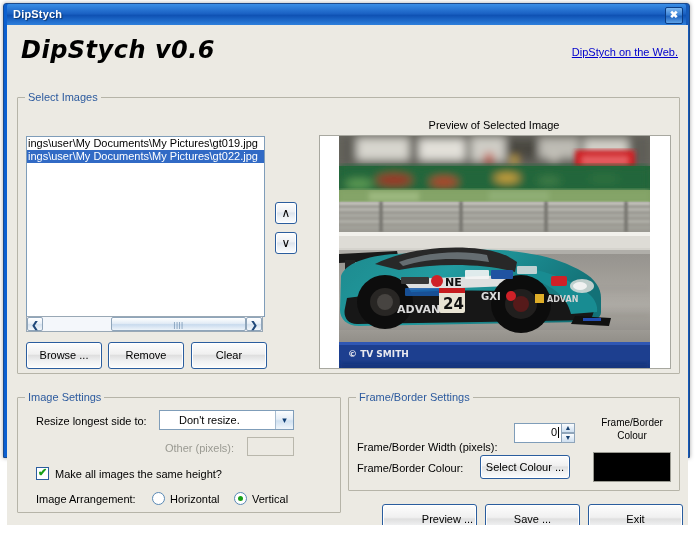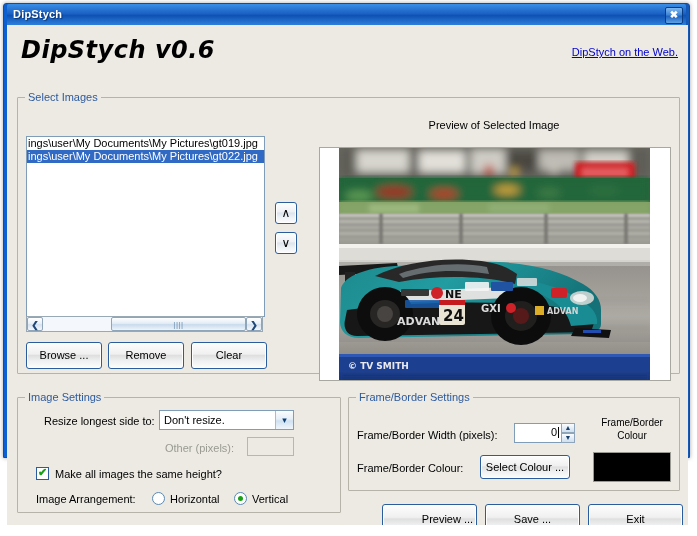--- a/index.html
+++ b/index.html
@@ -212,21 +212,20 @@
     cursor: pointer;
     box-shadow: inset 0 0 0 1px #ffffff;
   }
 
   
   .preview-frame {
     position: absolute;
     background: #ffffff;
     border: 1px solid #a8a8a0;
     overflow: hidden;
-    margin-top: 12px;
   }
   .preview-photo {
     position: absolute;
     left: 19px;
     top: 0px;
     width: 311px;
     height: 240px;
     overflow: hidden;
   }
 
@@ -241,21 +240,21 @@
   .combo {
     position: absolute;
     box-sizing: border-box;
     border: 1px solid #7f9db9;
     background: #ffffff;
     display: flex;
     align-items: center;
   }
   .combo-text {
     flex: 1 1 auto;
-    padding-left: 4px;
+    padding-left: 19px;
     font-size: 11px;
   }
   .combo-arrow {
     flex: 0 0 17px;
     height: 100%;
     margin: 0;
     background: linear-gradient(to bottom, #fbfdfe 0%, #e6eef7 45%, #cfe0f0 55%, #f0f6fb 100%);
     border-left: 1px solid #a7bcd0;
     color: #0d3c73;
     font-size: 9px;
@@ -566,21 +565,21 @@
 
           <text x="9" y="221" font-family="DejaVu Sans, sans-serif" font-size="9" font-weight="bold" fill="#e9e9ef">© TV SMITH</text>
         </svg>
       </div>
     </div>
 
     <div class="group" style="left:10px; top:372px; width:322px; height:114px;">
       <div class="group-label">Image Settings</div>
     </div>
 
-    <div class="field-label" style="left:37px; top:390px;text-align:right;">Resize longest side to:</div>
+    <div class="field-label" style="left:29px; top:390px;text-align:right;">Resize longest side to:</div>
 
     <div class="combo" style="left:152px; top:385px; width:135px; height:20px;">
       <div class="combo-text">Don't resize.</div>
       <div class="combo-arrow">▾</div>
     </div>
 
     <div class="field-label disabled" style="left:158px; top:417px;">Other (pixels):</div>
     <div class="textbox disabled" style="left:240px; top:412px; width:47px; height:19px;"></div>
 
     <div class="chk-wrap" style="left:29px; top:442px;">
@@ -597,21 +596,21 @@
 
     <div class="radio-wrap" style="left:227px; top:467px;">
       <span class="radio-dot on"></span>
       <span>Vertical</span>
     </div>
 
     <div class="group" style="left:341px; top:372px; width:330px; height:92px;">
       <div class="group-label">Frame/Border Settings</div>
     </div>
 
-    <div class="field-label" style="left:350px; top:404px;">Frame/Border Width (pixels):</div>
+    <div class="field-label" style="left:350px; top:416px;">Frame/Border Width (pixels):</div>
 
     <div class="textbox" style="left:507px; top:398px; width:48px; height:20px;"><span>0</span><span class="caret"></span></div>
     <div class="spinner" style="left:554px; top:398px; height:20px;">
       <div class="spin-half">▲</div>
       <div class="spin-half">▼</div>
     </div>
 
     <div class="field-label" style="left:350px; top:437px;">Frame/Border Colour:</div>
 
     <div class="btn" style="left:473px; top:430px; width:90px; height:24px; line-height:22px;">Select Colour ...</div>

